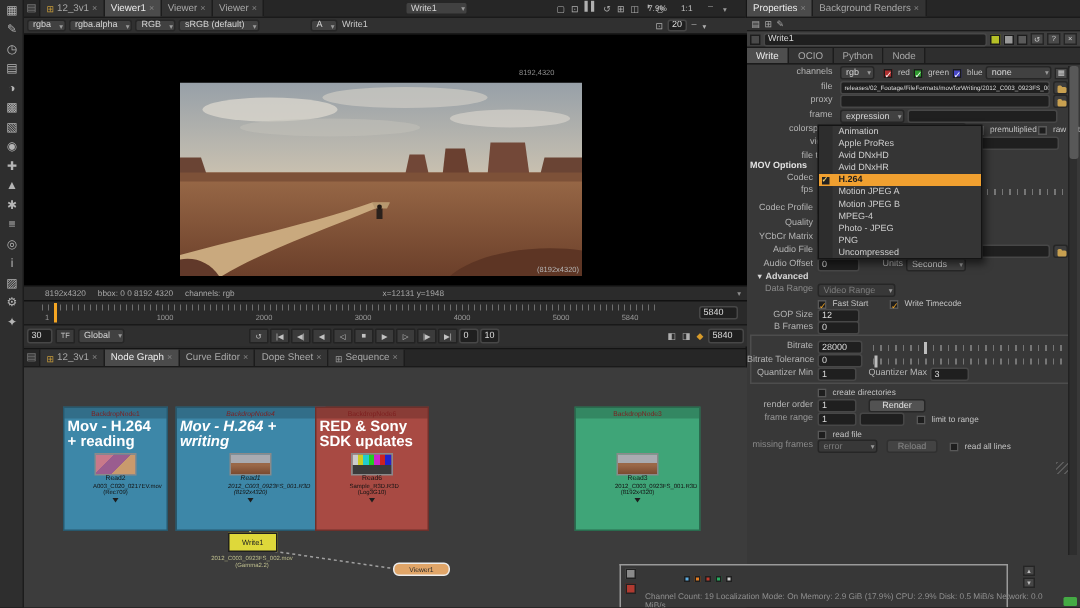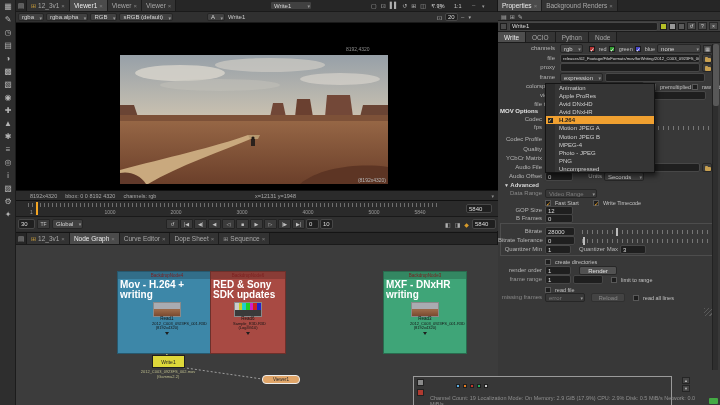--- a/index.html
+++ b/index.html
@@ -314,22 +314,33 @@
       </span>
     </div>
 
     <div class="ngcanvas">
       <svg class="abs" style="left:0;top:0;" width="482" height="161">
         <line x1="145" y1="94" x2="151" y2="110" stroke="#cfcf7a" stroke-width="1"></line>
         <polygon points="151,110 148,105 153,106" fill="#cfcf7a"></polygon>
         <line x1="163" y1="122" x2="246" y2="134" stroke="#a0a0a0" stroke-width="1" stroke-dasharray="2,2"></line>
       </svg>
 
-
-      <div class="backdrop" style="left: 101px; width: 100px; background-color: rgb(61, 135, 168);">
+      <div class="backdrop" style="left: 26px; width: 70px; background-color: rgb(61, 135, 168);">
+        <div class="bdhead">BackdropNode1</div>
+        <div class="bdtitle">Mov - H.264 + reading</div>
+        <div class="readnode">
+          <div class="thumb thumb-b1"></div>
+          <div class="ncap nname">Read2</div>
+          <div class="ncap">A003_C020_0217EV.mov</div>
+          <div class="ncap">(Rec709)</div>
+          <div class="ndarrow"></div>
+        </div>
+      </div>
+
+      <div class="backdrop" style="left: 101px; width: 100px; background-color: rgb(61, 135, 168); font-style: italic;">
         <div class="bdhead">BackdropNode4</div>
         <div class="bdtitle">Mov - H.264 + writing</div>
         <div class="readnode">
           <div class="thumb thumb-desert"></div>
           <div class="ncap nname">Read1</div>
           <div class="ncap">2012_C003_0923FS_001.R3D</div>
           <div class="ncap">(8192x4320)</div>
           <div class="ndarrow"></div>
         </div>
       </div>
@@ -342,21 +353,20 @@
           <div class="ncap nname">Read6</div>
           <div class="ncap">Sample_R3D.R3D</div>
           <div class="ncap">(Log3G10)</div>
           <div class="ndarrow"></div>
         </div>
       </div>
 
 
       <div class="backdrop" style="left: 367px; width: 84px; background-color: rgb(63, 165, 120);">
         <div class="bdhead">BackdropNode3</div>
-        <div class="bdtitle">MXF - DNxHR writing</div>
         <div class="readnode">
           <div class="thumb thumb-desert"></div>
           <div class="ncap nname">Read3</div>
           <div class="ncap">2012_C003_0923FS_001.R3D</div>
           <div class="ncap">(8192x4320)</div>
           <div class="ndarrow"></div>
         </div>
       </div>
 
       <div class="writenode">

